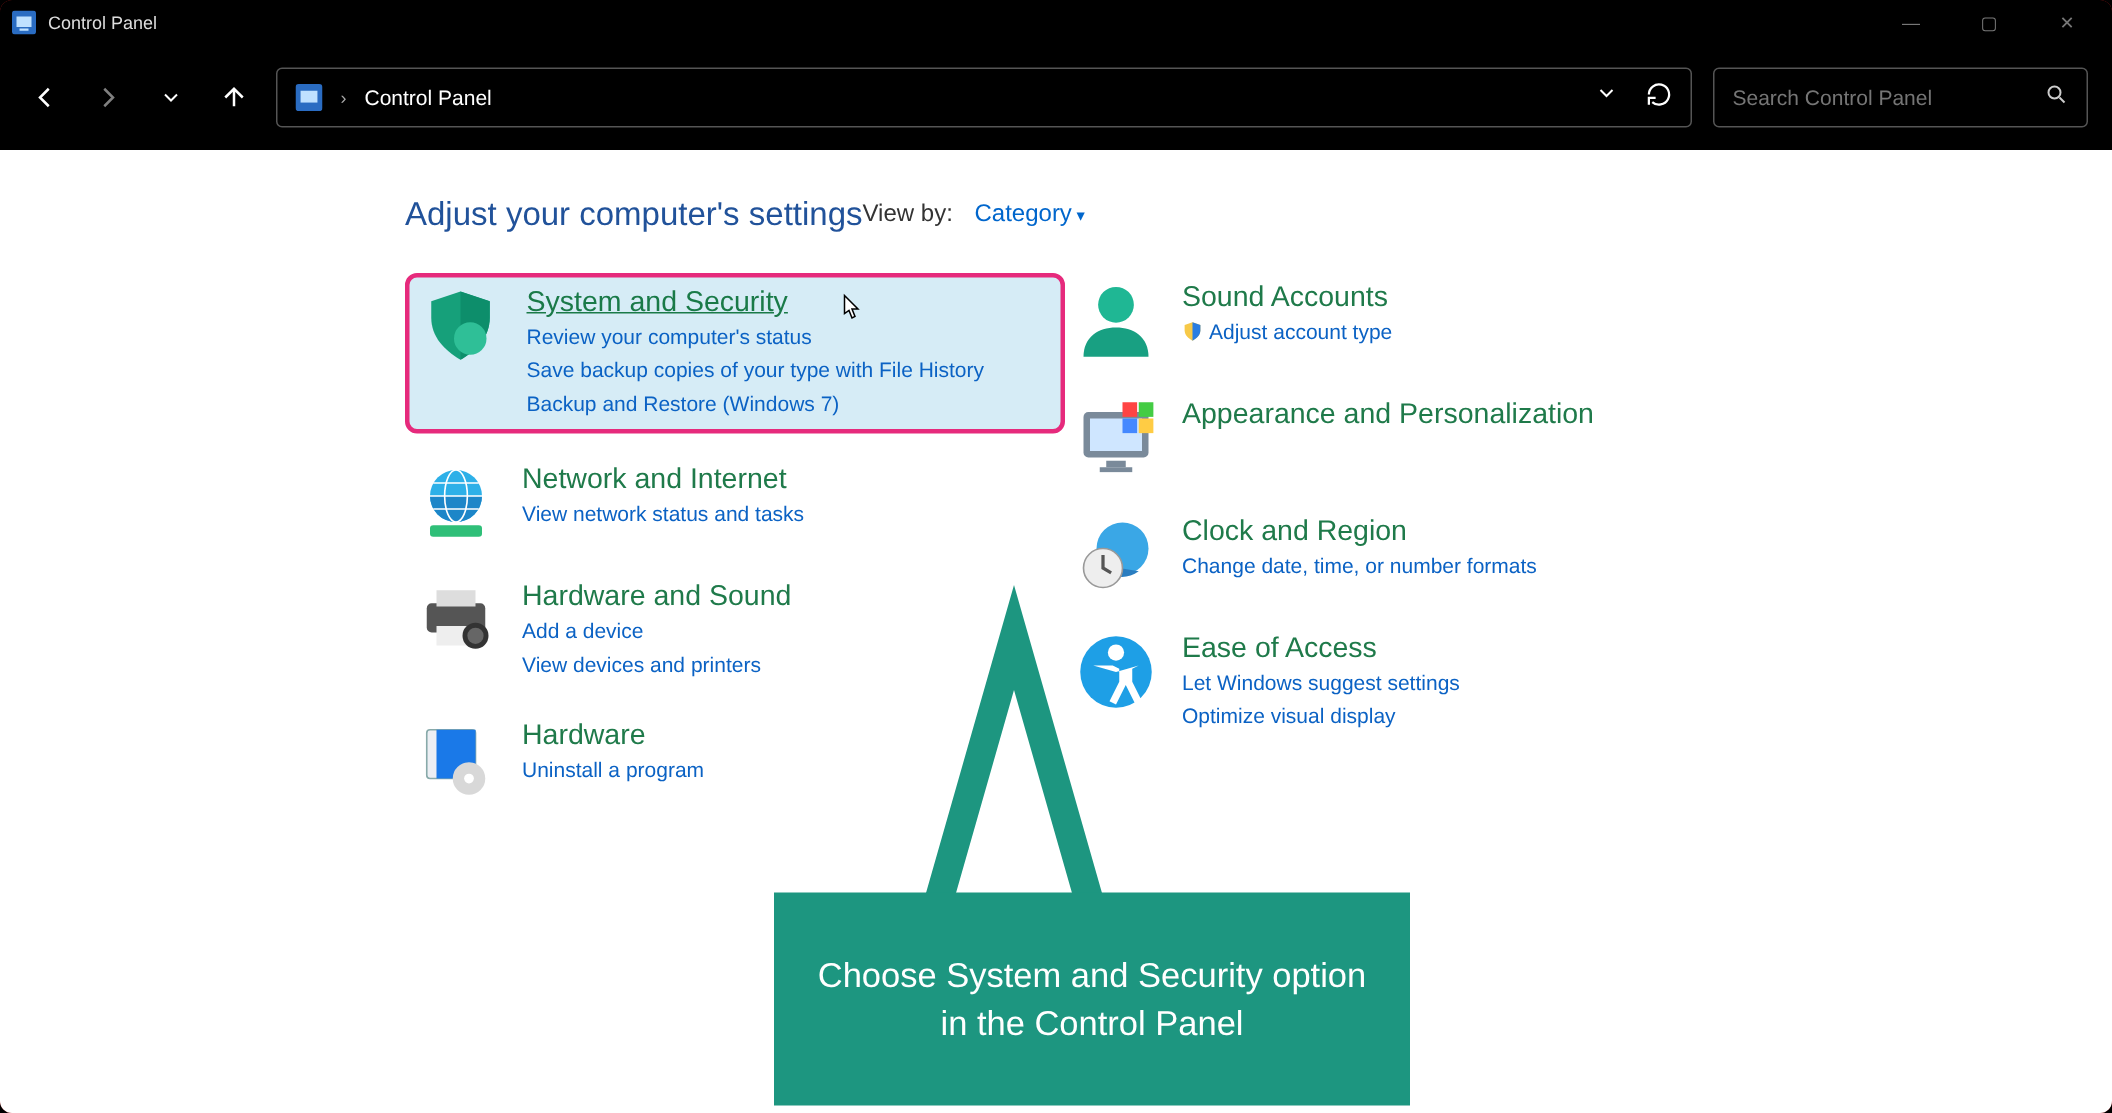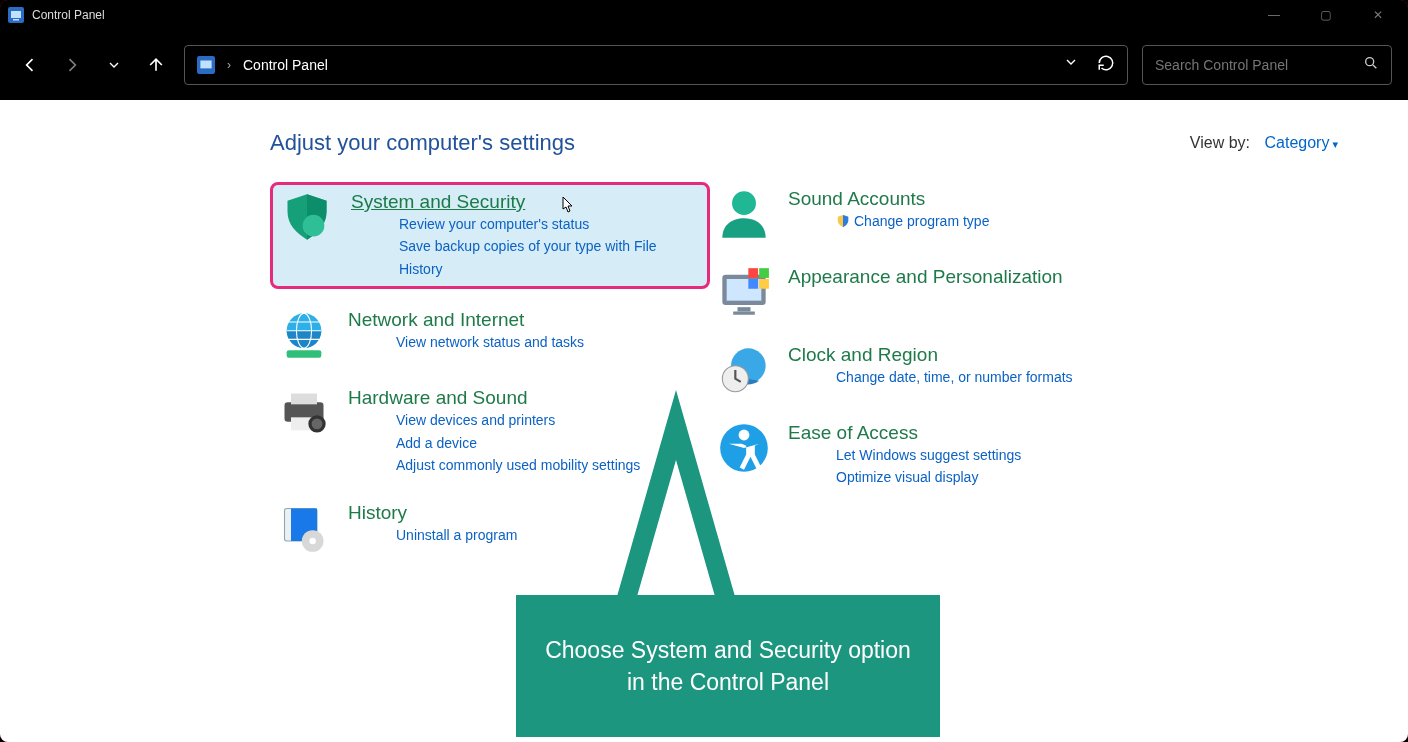--- a/index.html
+++ b/index.html
@@ -20,33 +20,33 @@
   .addressbar .addr-icon { width:18px; height:18px; display:flex; align-items:center; justify-content:center; }
   .addressbar .bc-sep { color:#aaa; font-size:12px; }
   .addressbar .bc-text { color:#fff; font-size:14px; }
   .addressbar .addr-right { margin-left:auto; display:flex; gap:18px; color:#fff; }
   .searchbox { width: 250px; height:40px; background:#000; border:1px solid #555; border-radius:4px; display:flex; align-items:center; padding:12px 12px; }
   .searchbox input { flex:1; background:transparent; border:none; outline:none; color:#ccc; font-size:14px; }
   .searchbox .search-icon { color:#ccc; }
 
   
   .content { flex:1; background:#fff; position:relative; padding: 30px 60px 20px 270px; }
-  .settings-header { display:flex; align-items:center; justify-content:space-between; margin-bottom:26px; margin-left:0; padding-right:10px;}
+  .settings-header { display:flex; align-items:center; margin-bottom:26px; margin-left:0; padding-right:10px;}
   .settings-title { color:#21529a; font-size:22px; font-weight:400; }
   .viewby { color:#333; font-size:16px; }
   .viewby .vb-value { color:#0066cc; margin-left:10px; }
   .viewby .vb-value::after { content:" ▾"; font-size:11px; }
 
   .columns { display:flex; gap:0; }
   .col { width: 440px; }
   .category { display:flex; gap:18px; margin-bottom:14px; align-items:flex-start; position:relative; padding:6px 8px; }
   .cat-icon { width:52px; height:52px; flex-shrink:0; }
   .cat-body { flex:1; }
   .cat-title { color:#1f7a4a; font-size:19px; font-weight:400; }
-  .cat-link { display:block; color:#0b62c4; font-size:14px; line-height:1.6;margin-left:48px; }
+  .cat-link { display:block; color:#0b62c4; font-size:14px; line-height:1.6; }
   .shield-mini { display:inline-block; width:14px; height:14px; vertical-align:-2px; margin-right:4px; }
 
   
   .highlight { border:3px solid #e62a7c; background:#d6ecf6; border-radius:8px; }
   .highlight .cat-title { text-decoration:underline; color:#1a7a48; }
 
   
   .cursor { position:absolute; width:16px; height:20px; }
 
   
@@ -149,20 +149,21 @@
             <svg viewBox="0 0 48 48" width="52" height="52">
                 <path d="M24 3l18 6v10c0 12-8 20-18 26C14 39 6 31 6 19V9l18-6z" fill="#16a07a"></path>
                 <path d="M24 3l18 6v10c0 12-8 20-18 26V3z" fill="#0d8e6b"></path>
                 <circle cx="30" cy="32" r="10" fill="#2fbf97"></circle>
               </svg>
           </div>
           <div class="cat-body">
             <div class="cat-title">System and Security</div>
             <a class="cat-link">Review your computer's status</a>
             <a class="cat-link">Save backup copies of your type with File History</a>
+            <a class="cat-link">Backup and Restore (Windows 7)</a>
           </div>
           <div class="cursor" style="left:285px; top:10px;">
             <svg viewBox="0 0 16 20" width="16" height="20">
                 <path d="M5 2v12l3-2 2 5 2-1-2-5h4L5 2z" fill="#fff" stroke="#000" stroke-width="1"></path>
               </svg>
           </div>
         </div>
 
         <div class="category">
           <div class="cat-icon">
@@ -185,37 +186,36 @@
             <svg viewBox="0 0 48 48" width="52" height="52">
                 <rect x="6" y="14" width="36" height="18" rx="3" fill="#555"></rect>
                 <rect x="12" y="6" width="24" height="10" fill="#ddd"></rect>
                 <rect x="12" y="28" width="24" height="12" fill="#eee"></rect>
                 <circle cx="36" cy="34" r="8" fill="#333"></circle>
                 <circle cx="36" cy="34" r="5" fill="#666"></circle>
               </svg>
           </div>
           <div class="cat-body">
             <div class="cat-title">Hardware and Sound</div>
+            <a class="cat-link">Add a device</a>
             <a class="cat-link">View devices and printers</a>
-            <a class="cat-link">Add a device</a>
-            <a class="cat-link">Adjust commonly used mobility settings</a>
           </div>
         </div>
 
         <div class="category">
           <div class="cat-icon">
             <svg viewBox="0 0 48 48" width="52" height="52">
                 <rect x="6" y="6" width="30" height="30" rx="2" fill="#eceff4" stroke="#8aa" stroke-width="1"></rect>
                 <rect x="12" y="6" width="24" height="30" fill="#1a79e8"></rect>
                 <circle cx="32" cy="36" r="10" fill="#d8d8d8"></circle>
                 <circle cx="32" cy="36" r="3" fill="#fff"></circle>
               </svg>
           </div>
           <div class="cat-body">
-            <div class="cat-title">History</div>
+            <div class="cat-title">Hardware</div>
             <a class="cat-link">Uninstall a program</a>
           </div>
         </div>
       </div>
 
       <div class="col">
 
         <div class="category">
           <div class="cat-icon">
             <svg viewBox="0 0 48 48" width="52" height="52">
@@ -224,21 +224,21 @@
               </svg>
           </div>
           <div class="cat-body">
             <div class="cat-title">Sound Accounts</div>
             <a class="cat-link">
               <span class="shield-mini">
                 <svg viewBox="0 0 16 16" width="14" height="14">
                     <path d="M8 1l6 2v4c0 4-3 6-6 8-3-2-6-4-6-8V3l6-2z" fill="#f7c948"></path>
                     <path d="M8 1l6 2v4c0 4-3 6-6 8V1z" fill="#2a7de1"></path>
                   </svg>
-              </span><span>Change program type</span>
+              </span><span>Adjust account type</span>
             </a>
           </div>
         </div>
 
         <div class="category">
           <div class="cat-icon">
             <svg viewBox="0 0 48 48" width="52" height="52">
                 <rect x="4" y="8" width="40" height="28" rx="3" fill="#7a8a9a"></rect>
                 <rect x="8" y="12" width="32" height="20" fill="#cfe6ff"></rect>
                 <rect x="18" y="38" width="12" height="4" fill="#7a8a9a"></rect>

